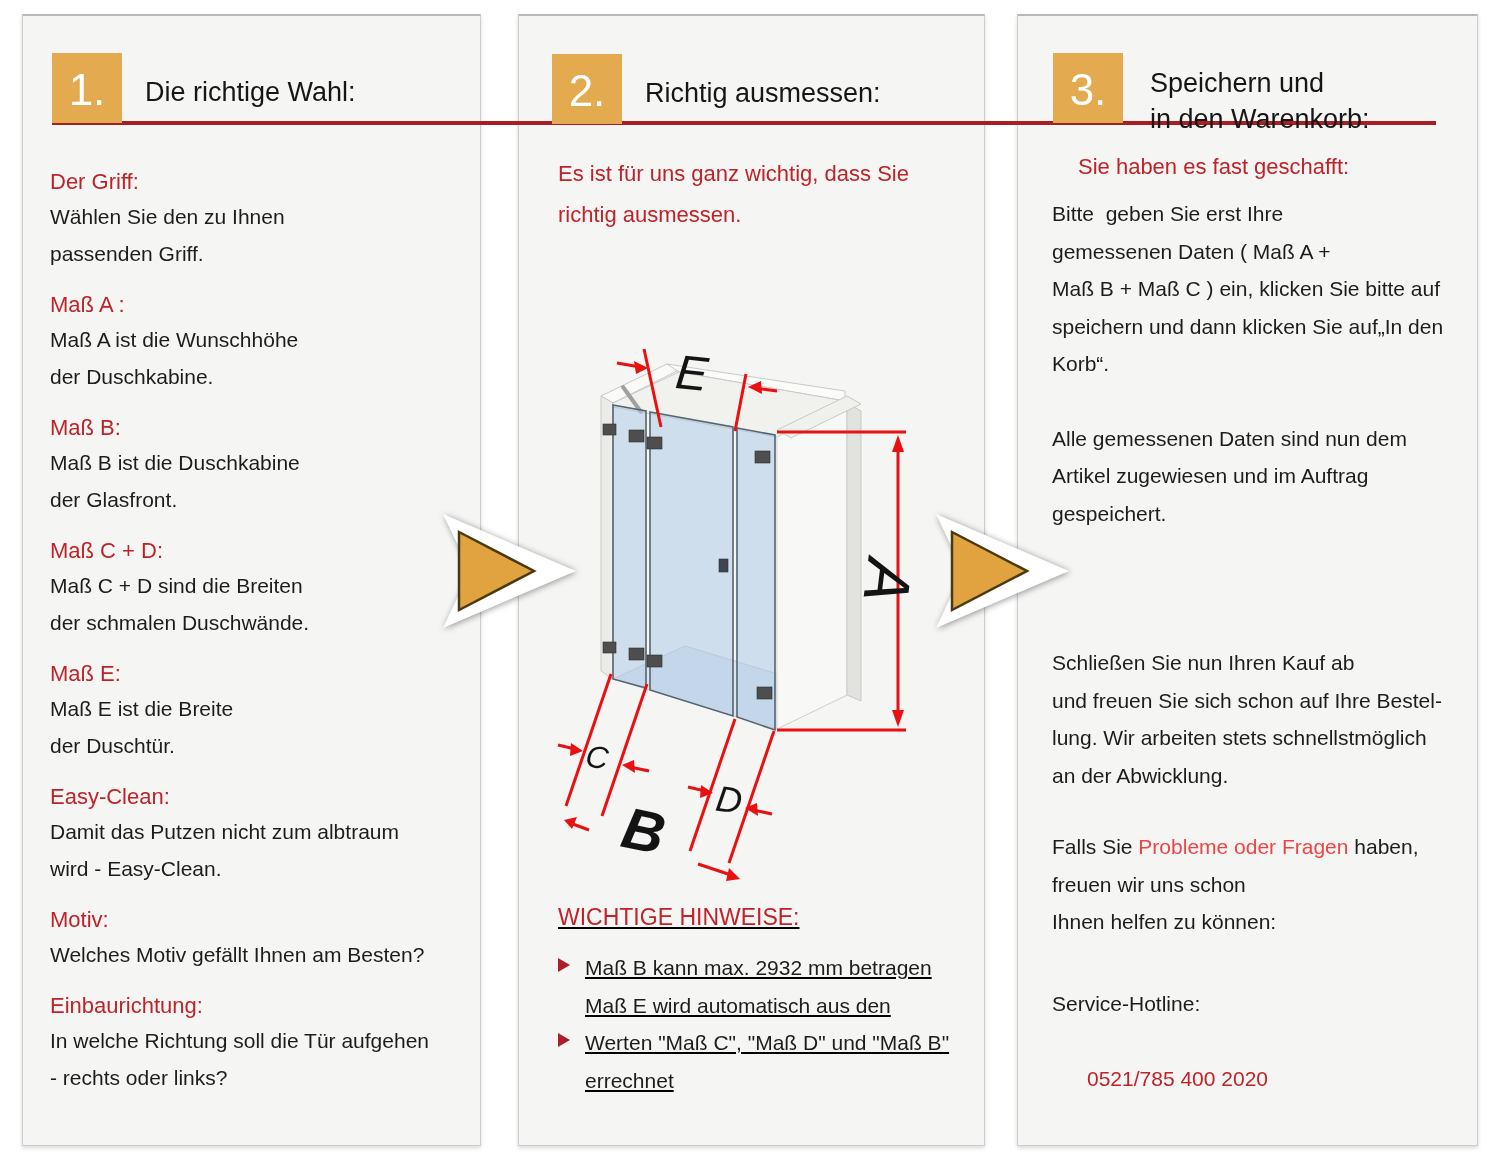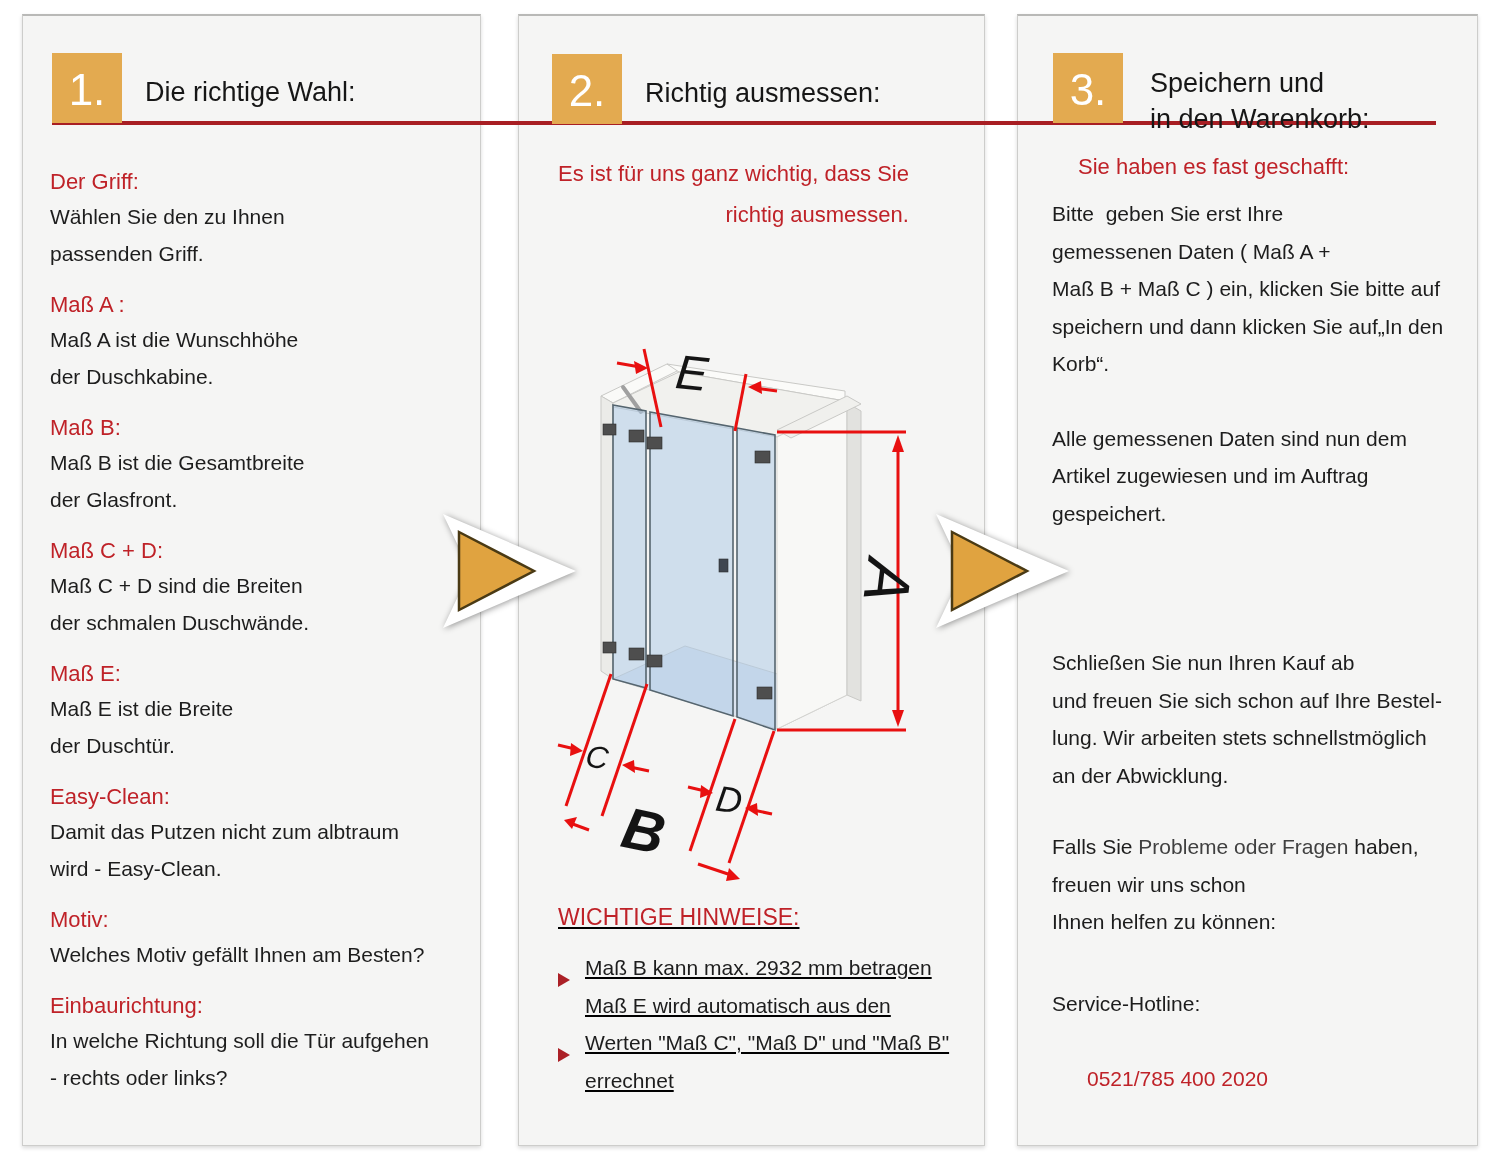--- a/index.html
+++ b/index.html
@@ -13,34 +13,34 @@
   #panel3{left:1017px;width:461px;}
 
   .redline{position:absolute;left:52px;top:121px;width:1384px;height:4px;background:#a81e23;z-index:3;}
 
   .badge{position:absolute;width:70px;height:70px;background:#e3aa50;color:#ffffff;
          font-size:44px;text-align:center;line-height:74px;z-index:4;}
   #badge1{left:52px;top:53px;} #badge2{left:552px;top:54px;} #badge3{left:1053px;top:53px;}
 
   .title{position:absolute;font-size:27px;color:#161616;z-index:4;white-space:pre;line-height:36px;}
   #title1{left:145px;top:74px;} #title2{left:645px;top:75px;} #title3{left:1150px;top:65px;}
-  .red{color:#404040;}
+  .red{color:#ef4444;}
 
   
   #p1content{position:absolute;left:50px;top:150px;z-index:2;}
   .sec{margin-bottom:17px;margin-top:16px;}
   .sec .h{color:#bf2228;font-size:22px;line-height:32px;white-space:pre;}
   .sec .b{color:#1d1d1d;font-size:21px;line-height:37px;white-space:pre;}
 
   
-  #p2intro{position:absolute;left:558px;top:153px;color:#bf2228;font-size:22px;line-height:41px;white-space:pre;z-index:2;text-align:right;}
+  #p2intro{position:absolute;left:558px;top:153px;color:#bf2228;font-size:22px;line-height:41px;white-space:pre;z-index:2;}
   #diagram{position:absolute;left:545px;top:340px;width:375px;height:555px;z-index:2;}
   #hints{position:absolute;left:558px;top:901px;z-index:2;text-decoration:underline;}
   #hints .ht{color:#bf2228;font-size:23px;line-height:32px;margin-bottom:16px;white-space:pre;}
-  .hintrow{display:flex;align-items:flex-end;height:37.5px;}
+  .hintrow{display:flex;align-items:flex-start;height:37.5px;}
   .mkslot{width:27px;padding-top:9px;}
   .mk{display:block;width:0;height:0;border-left:12px solid #ab2026;border-top:7px solid transparent;border-bottom:7px solid transparent;}
   .hintrow .tx{color:#1d1d1d;font-size:21px;line-height:37.5px;white-space:pre;}
 
   
   #p3content{position:absolute;left:1052px;top:149px;z-index:2;}
   #p3content .h{color:#bf2228;font-size:22px;line-height:36px;margin-bottom:10px;white-space:pre;margin-left:26px;}
   .p3p{color:#1d1d1d;font-size:21px;line-height:37.5px;white-space:pre;}
   #p3p2{margin-top:37px;}
   #p3p3{margin-top:112px;}
@@ -76,21 +76,21 @@
       <div class="b">Wählen Sie den zu Ihnen
 passenden Griff.</div>
     </div>
     <div class="sec">
       <div class="h">Maß A :</div>
       <div class="b">Maß A ist die Wunschhöhe
 der Duschkabine.</div>
     </div>
     <div class="sec">
       <div class="h">Maß B:</div>
-      <div class="b">Maß B ist die Gesamtbreite
+      <div class="b">Maß B ist die Duschkabine
 der Glasfront.</div>
     </div>
     <div class="sec">
       <div class="h">Maß C + D:</div>
       <div class="b">Maß C + D sind die Breiten
 der schmalen Duschwände.</div>
     </div>
     <div class="sec">
       <div class="h">Maß E:</div>
       <div class="b">Maß E ist die Breite

